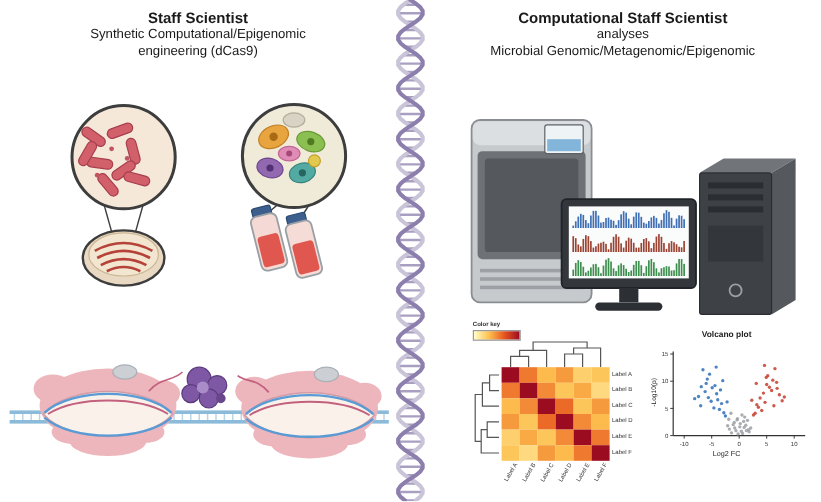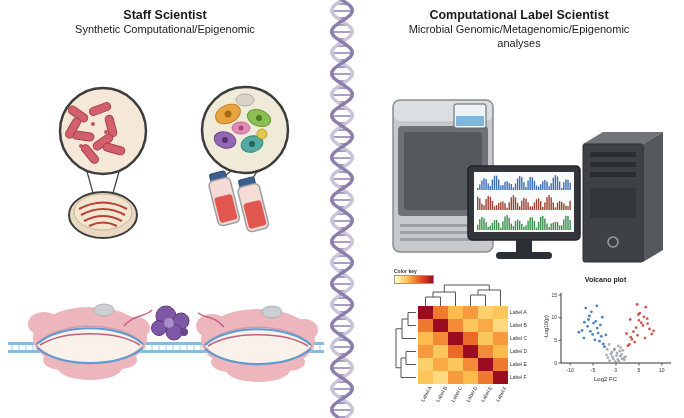--- a/index.html
+++ b/index.html
@@ -37,28 +37,29 @@
 </style>
 </head>
 <body>
 
 <div class="canvas">
 
   <div class="hdr" style="left:10px;top:8px;width:310px;">
     <div class="t">Staff Scientist</div>
     <div class="s">
       <div>Synthetic Computational/Epigenomic</div>
+      <div>engineering (dCas9)</div>
     </div>
   </div>
 
   <div class="hdr" style="left:362px;top:8px;width:314px;">
-    <div class="t">Computational Label Scientist</div>
+    <div class="t">Computational Staff Scientist</div>
     <div class="s">
+      <div>analyses</div>
       <div>Microbial Genomic/Metagenomic/Epigenomic</div>
-      <div>analyses</div>
     </div>
   </div>
 
   <svg class="abs" style="left:48px;top:84px;" width="115" height="170" viewBox="0 0 115 170">
     <line x1="38" y1="84" x2="45" y2="109" stroke="#3d3d3d" stroke-width="1.2"></line>
     <line x1="72" y1="84" x2="65" y2="109" stroke="#3d3d3d" stroke-width="1.2"></line>
     <g>
       <circle cx="55" cy="47" r="43" fill="#f6e8d9" stroke="#3d3d3d" stroke-width="2.5"></circle>
       <g fill="#d2606b" stroke="#a73e4d" stroke-width="1">
         <rect x="-11" y="-4" width="22" height="8" rx="4" transform="translate(30,30) rotate(35)"></rect>

